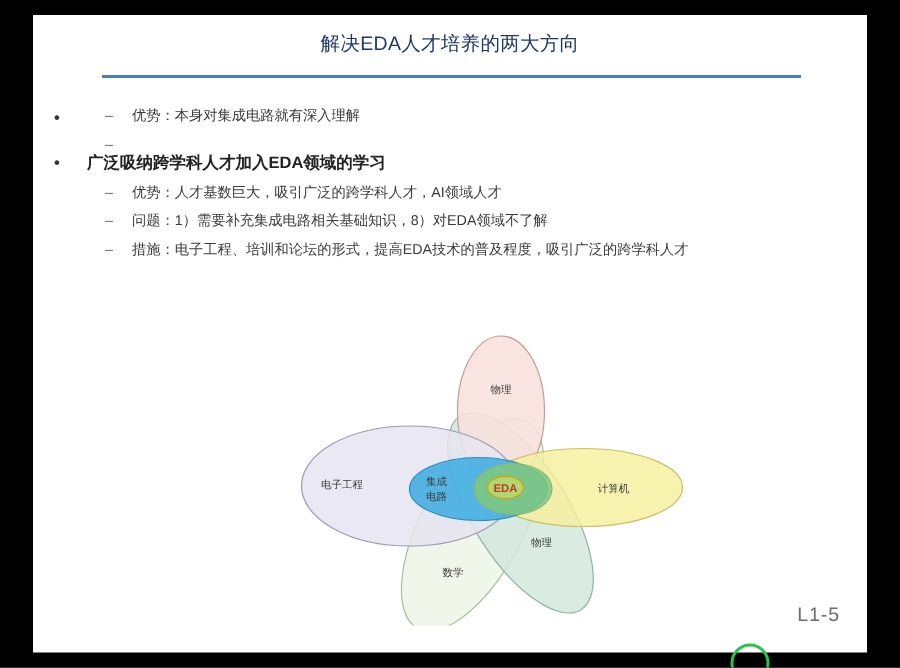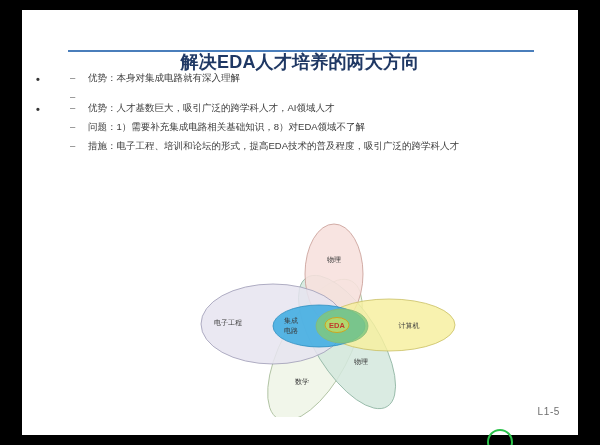--- a/index.html
+++ b/index.html
@@ -35,27 +35,26 @@
 
   
   #title-block {
     position: absolute;
     left: 0;
     top: 6px;
     width: 556px;
     text-align: center;
   }
   #slide-title {
-    font-size: 18px;
-    font-weight: bold;
+    font-size: 13px;
+    font-weight: normal;
     color: #1f3864;
     letter-spacing: 0.2px;
     line-height: 26px;
     white-space: nowrap;
-    margin-top: 33px;
   }
   #title-rule {
     position: absolute;
     left: 46px;
     top: 40px;
     width: 466px;
     height: 2px;
     background: #4a7ebb;
   }
 
@@ -121,21 +120,21 @@
     font-size: 7.5px;
     font-weight: bold;
     fill: #c0392b;
   }
 
   
   #slide-number {
     position: absolute;
     right: 18px;
     bottom: 18px;
-    font-size: 10px;
+    font-size: 13px;
     color: #6d6d6d;
     letter-spacing: 0.6px;
   }
 
   
   #green-arc {
     position: absolute;
     left: 487px;
     bottom: -10px;
     width: 26px;
@@ -165,20 +164,21 @@
       <div class="lvl2">
         <span class="dash">–</span>
         <span>优势：本身对集成电路就有深入理解</span>
       </div>
       <div class="lvl2">
         <span class="dash">–</span>
       </div>
 
       <div class="lvl1" style="margin-top:16px;">
         <span class="marker">•</span>
+        <span>广泛吸纳跨学科人才加入EDA领域的学习</span>
       </div>
       <div class="lvl2">
         <span class="dash">–</span>
         <span>优势：人才基数巨大，吸引广泛的跨学科人才，AI领域人才</span>
       </div>
       <div class="lvl2">
         <span class="dash">–</span>
         <span>问题：1）需要补充集成电路相关基础知识，8）对EDA领域不了解</span>
       </div>
       <div class="lvl2">

